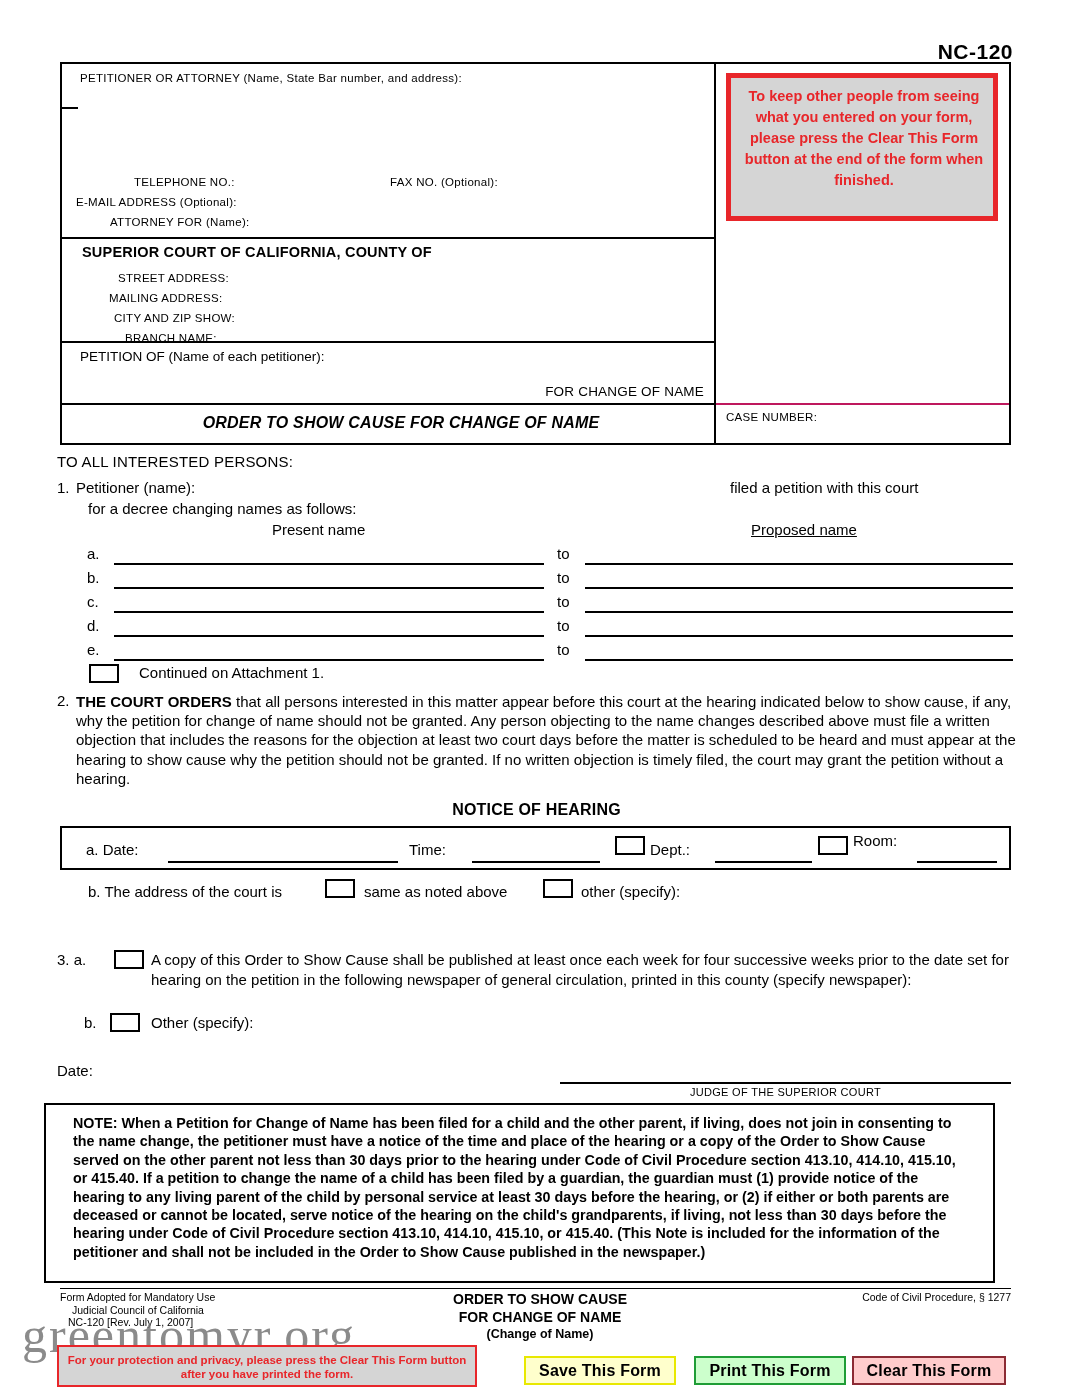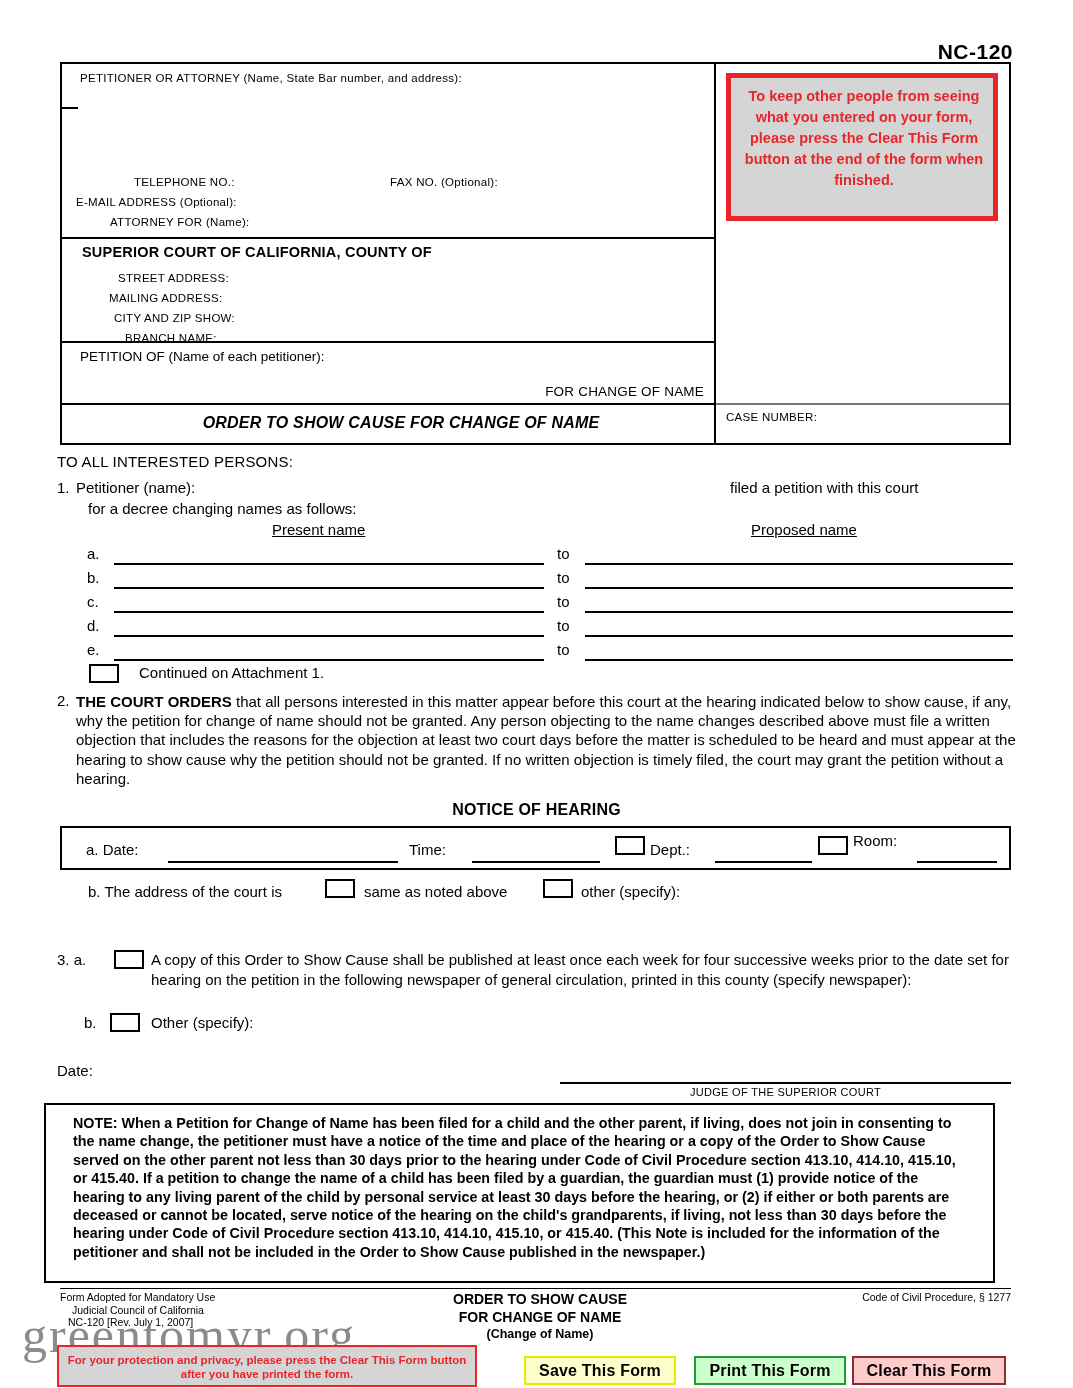--- a/index.html
+++ b/index.html
@@ -69,21 +69,21 @@
     font-style:italic;
   }
   #title-text{
     left:0;top:9px;width:654px;text-align:center;
     font-size:16px;font-weight:bold;letter-spacing:.2px;
   }
 
   
   #warning-wrap{
     position:absolute;left:0;top:0;width:293px;height:341px;
-    box-sizing:border-box;border-bottom:2px solid #737373;
+    box-sizing:border-box;border-bottom:2px solid #be185d;
   }
   #warning-box{
     position:absolute;left:10px;top:9px;width:272px;height:148px;
     box-sizing:border-box;
     border:5px solid #e8262a;background:#d5d5d5;
   }
   #warning-text{
     position:absolute;left:6px;top:8px;width:254px;text-align:center;
     color:#e8262a;font-weight:bold;font-size:14.5px;line-height:21px;
   }
@@ -93,21 +93,21 @@
   }
   #case-label{left:10px;top:6px;font-size:11.5px;letter-spacing:.3px;}
 
   
   #to-all{left:57px;top:453px;font-size:15px;letter-spacing:.2px;}
   #p1-num{left:57px;top:479px;font-size:15px;}
   #p1-label{left:76px;top:479px;font-size:15px;}
   #p1-filed{left:730px;top:479px;font-size:15px;}
   #p1-decree{left:88px;top:500px;font-size:15px;}
 
-  #present-hd{left:272px;top:521px;font-size:15px;text-decoration:underline;}
+  #present-hd{left:272px;top:521px;font-size:15px;}
   #proposed-hd{left:751px;top:521px;font-size:15px;text-decoration:underline;}
 
   .name-row{position:absolute;left:57px;width:960px;height:24px;}
   .row-letter{position:absolute;left:30px;top:1px;font-size:15px;}
   .row-line-left{position:absolute;left:57px;top:19px;width:430px;height:2px;background:#000;}
   .row-to{position:absolute;left:500px;top:1px;font-size:15px;}
   .row-line-right{position:absolute;left:528px;top:19px;width:428px;height:2px;background:#000;}
 
   .cbx{
     box-sizing:border-box;border:2px solid #000;background:#fff;display:inline-block;

